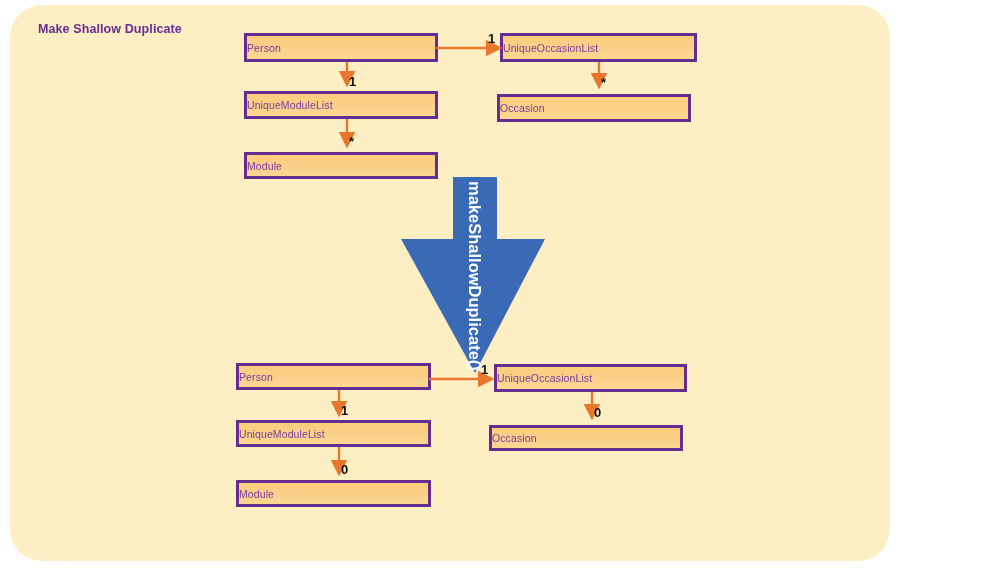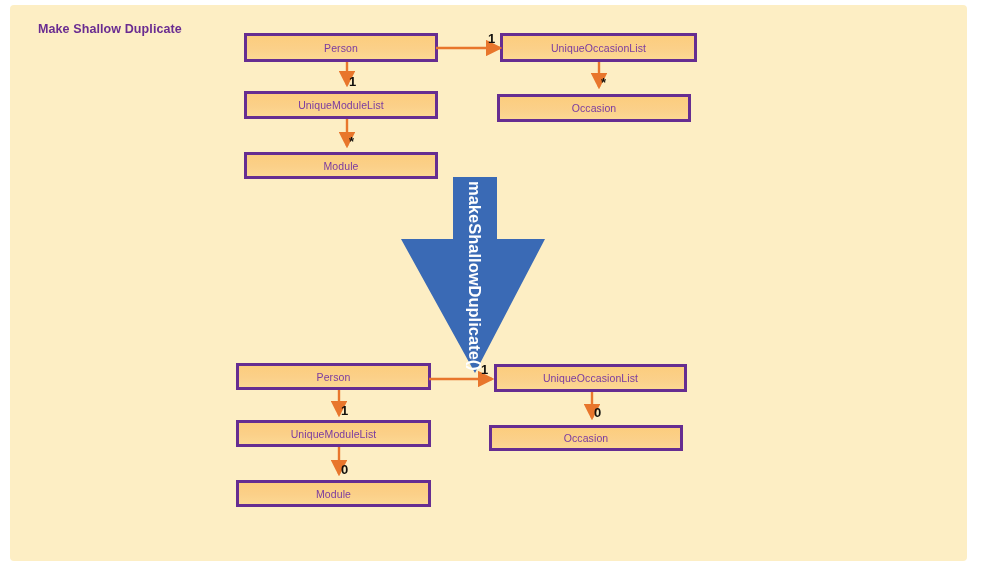--- a/index.html
+++ b/index.html
@@ -16,43 +16,43 @@
   }
   #canvas {
     position: relative;
     width: 994px;
     height: 568px;
   }
   #panel {
     position: absolute;
     left: 10px;
     top: 5px;
-    width: 957px;
+    width: 880px;
     height: 556px;
     background: #fdeec4;
-    border-radius: 4px;
+    border-radius: 32px;
   }
   #panel-title {
     position: absolute;
     left: 28px;
     top: 17px;
     font-size: 12.5px;
     font-weight: bold;
     color: #6a2c91;
     letter-spacing: 0.1px;
     white-space: nowrap;
   }
   .uml-box {
     position: absolute;
     box-sizing: border-box;
     background: linear-gradient(180deg, #fccd7e 0%, #fbd089 55%, #fcd893 100%);
     border: 3px solid #662d91;
     display: flex;
     align-items: center;
-    justify-content: center;
+    justify-content: flex-start;
   }
   .uml-box .box-label {
     font-size: 10.5px;
     color: #7a3ba0;
     white-space: nowrap;
     letter-spacing: 0.1px;
   }
   .conn {
     position: absolute;
   }

